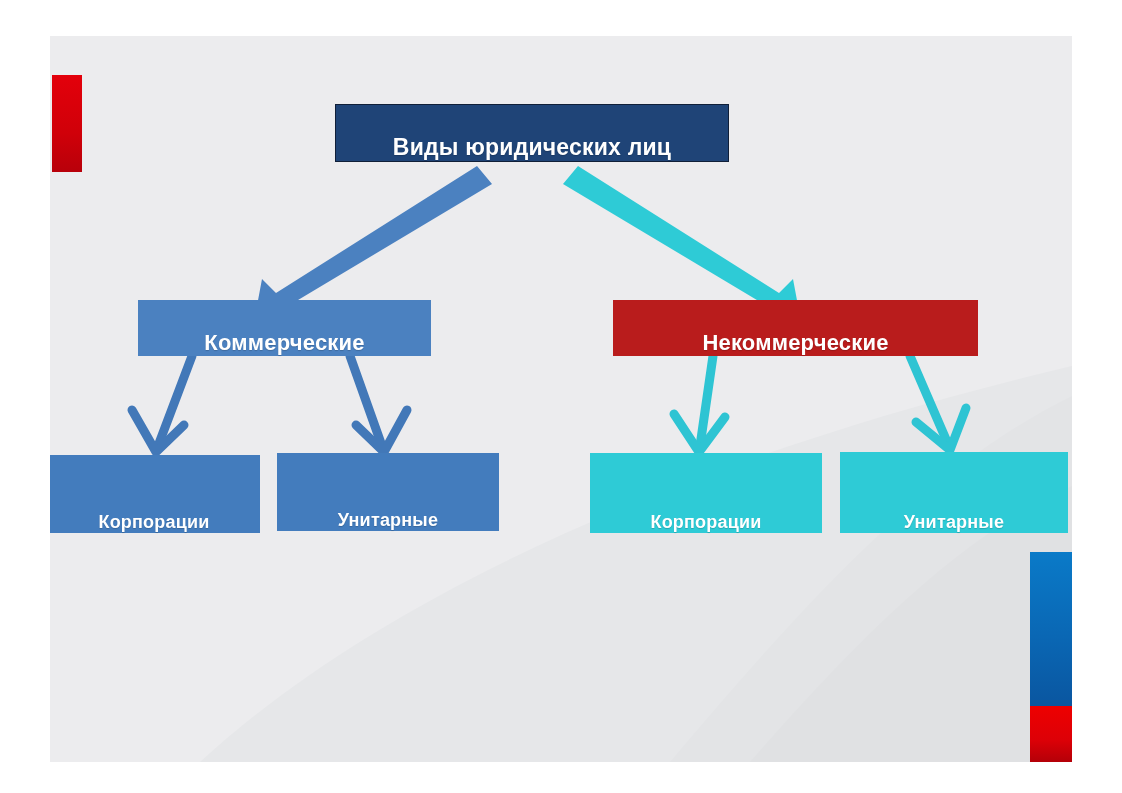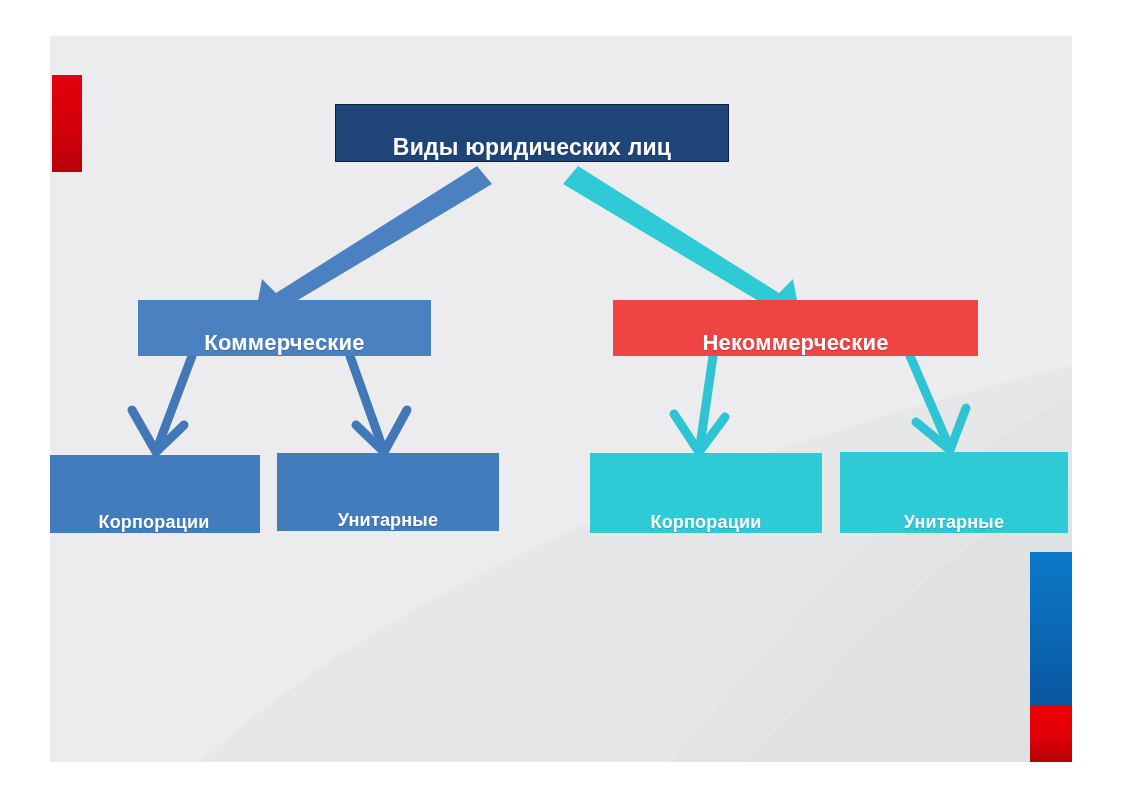--- a/index.html
+++ b/index.html
@@ -94,21 +94,21 @@
   .node.root {
     background: #1f4477;
     border: 1px solid #101f38;
     font-size: 23px;
   }
   .node.blue {
     background: #4b81c0;
     font-size: 22px;
   }
   .node.cyan {
-    background: #ef4444;
+    background: #b91c1c;
     font-size: 22px;
   }
   .node.leaf {
     font-size: 18px;
   }
   .node.leaf.blue { background: #437cbd; }
   .node.leaf.cyan { background: #2ecbd6; }
 </style>
 </head>
 <body>

